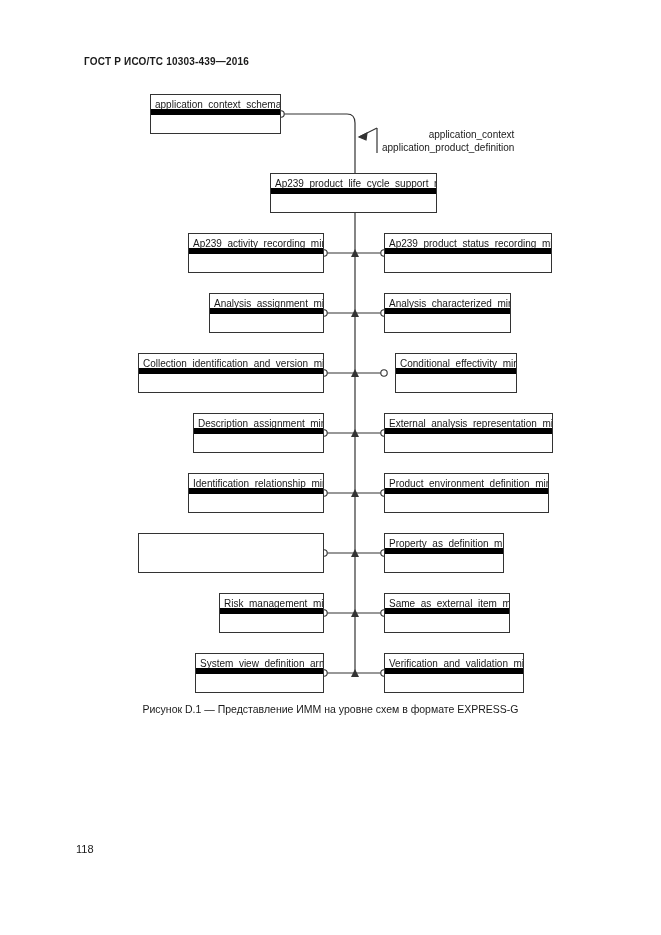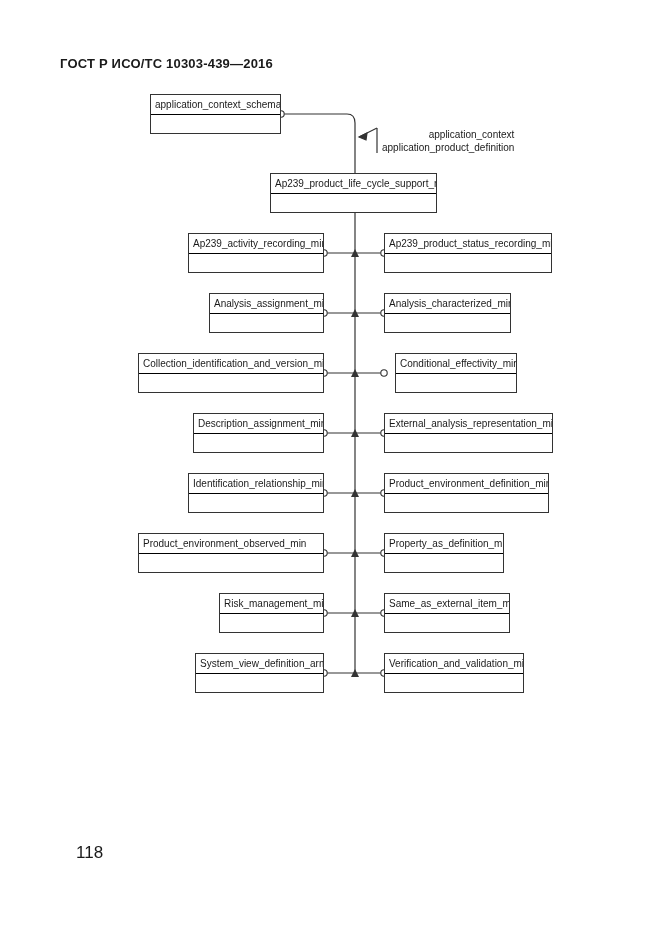--- a/index.html
+++ b/index.html
@@ -15,32 +15,32 @@
     position: relative;
     width: 661px;
     height: 935px;
     background: #ffffff;
     overflow: hidden;
   }
 
   
   #doc-header {
     position: absolute;
-    left: 60px;
+    left: 84px;
     top: 56px;
-    font-size: 13px;
+    font-size: 10px;
     font-weight: bold;
     letter-spacing: 0.2px;
     white-space: nowrap;
   }
   #page-number {
     position: absolute;
     left: 76px;
     top: 843px;
-    font-size: 17px;
+    font-size: 11px;
   }
 
   
   #figure {
     position: absolute;
     left: 0;
     top: 0;
     width: 661px;
     height: 730px;
   }
@@ -54,21 +54,21 @@
   .node {
     position: absolute;
     box-sizing: border-box;
     border: 1px solid #333333;
     background: #ffffff;
   }
   .node-title {
     box-sizing: border-box;
     height: 20px;
     line-height: 19px;
-    border-bottom: 1px solid #000000;
+    border-bottom: 6px solid #000000;
     font-size: 10px;
     color: #1a1a1a;
     padding: 0 4px;
     white-space: nowrap;
     overflow: hidden;
   }
   .node-body {
     height: 19px;
   }
 
@@ -194,21 +194,20 @@
         </div>
         <div class="node" style="left: 188px; top: 473px; width: 136px; height: 40px;">
           <div class="node-title">Identification_relationship_min</div>
           <div class="node-body"></div>
         </div>
         <div class="node" style="left: 384px; top: 473px; width: 165px; height: 40px;">
           <div class="node-title">Product_environment_definition_min</div>
           <div class="node-body"></div>
         </div>
         <div class="node" style="left: 138px; top: 533px; width: 186px; height: 40px;">
-          <div class="node-title">Product_environment_observed_min</div>
           <div class="node-body"></div>
         </div>
         <div class="node" style="left: 384px; top: 533px; width: 120px; height: 40px;">
           <div class="node-title">Property_as_definition_min</div>
           <div class="node-body"></div>
         </div>
         <div class="node" style="left: 219px; top: 593px; width: 105px; height: 40px;">
           <div class="node-title">Risk_management_min</div>
           <div class="node-body"></div>
         </div>
@@ -224,16 +223,17 @@
           <div class="node-title">Verification_and_validation_min</div>
           <div class="node-body"></div>
         </div>
       </div>
 
     <div id="annotation">
       <div>application_context</div>
       <div>application_product_definition</div>
     </div>
 
+    <div id="figure-caption">Рисунок D.1 — Представление ИММ на уровне схем в формате EXPRESS-G</div>
   </div>
 
   <div id="page-number">118</div>
 </div>
 
 </body></html>

